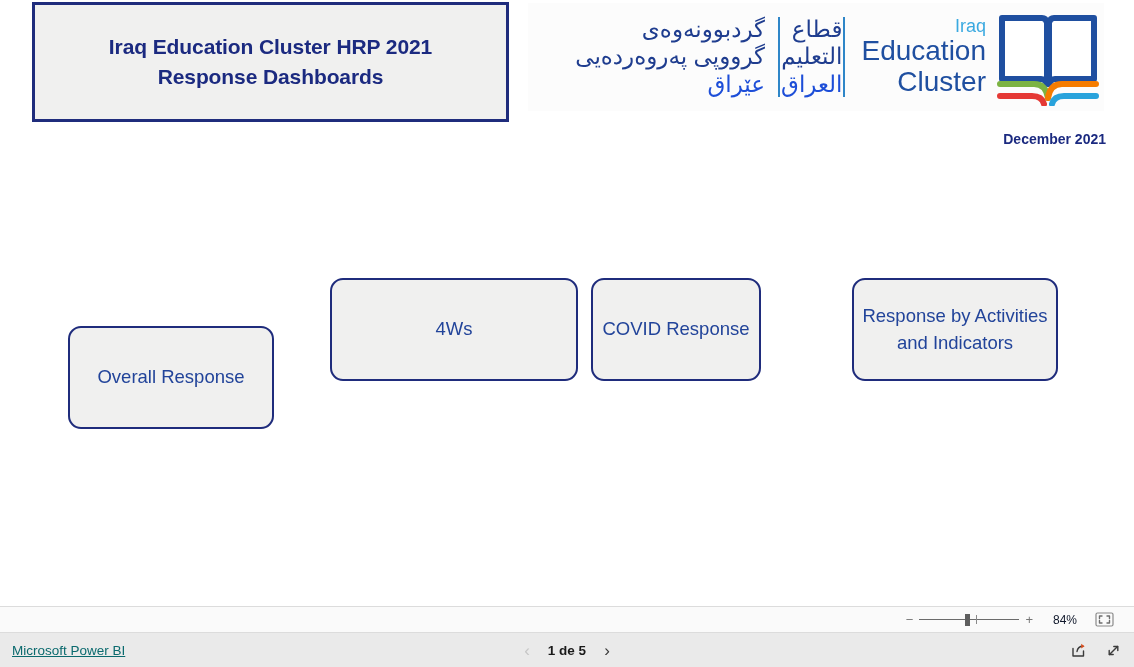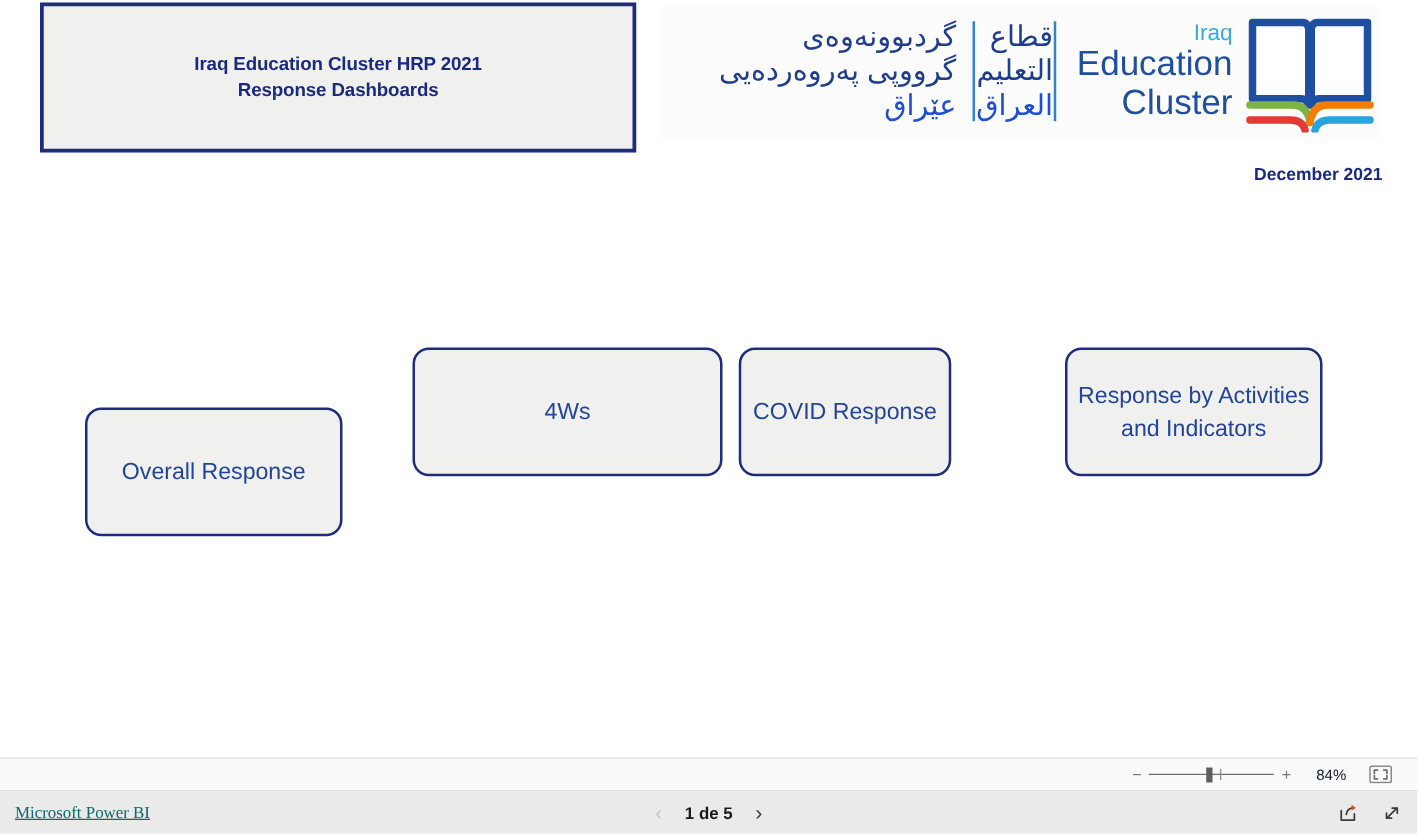--- a/index.html
+++ b/index.html
@@ -14,21 +14,21 @@
   
   .canvas { position: absolute; left: 0; top: 0; width: 1134px; height: 606px; background: #ffffff; }
 
   
   .title-card {
     position: absolute; left: 32px; top: 2px; width: 477px; height: 120px;
     background: #f0f0ef; border: 3px solid #1f2c7c;
     display: flex; align-items: center; justify-content: center;
   }
   .title-text {
-    color: #1b2a80; font-weight: bold; font-size: 15px; line-height: 1.42;
+    color: #1b2a80; font-weight: bold; font-size: 21px; line-height: 1.42;
     text-align: center; letter-spacing: -0.1px;
   }
 
   
   .logo-block {
     position: absolute; left: 528px; top: 3px; width: 576px; height: 108px;
     background: #fcfcfc; display: flex; align-items: stretch; justify-content: flex-end;
   }
   .logo-lang {
     display: flex; flex-direction: column; justify-content: center;
@@ -80,21 +80,21 @@
   .zoom-tick { position: absolute; left: 57px; top: 3.5px; width: 1px; height: 9px; background: #8a8a8a; }
   .zoom-value { color: #0f172a; font-size: 12px; padding: 0 10px 0 14px; min-width: 48px; text-align: left; }
   .fit-btn { padding: 0 8px; cursor: pointer; display: flex; align-items: center; }
 
   .statusbar {
     position: absolute; left: 0; top: 633px; width: 1134px; height: 34px;
     background: #eaeaea; display: flex; align-items: center;
   }
   .pbi-link {
     position: absolute; left: 12px; color: #0b6a6e; font-size: 13.5px;
-    text-decoration: underline; cursor: pointer; font-family: Liberation Serif, serif;
+    text-decoration: underline; cursor: pointer;
   }
   .pager { position: absolute; left: 0; width: 1134px; display: flex; align-items: center; justify-content: center; gap: 18px; }
   .pg-arrow { color: #c6c6c6; font-size: 17px; cursor: default; line-height: 1; }
   .pg-arrow.on { color: #3b3b3b; cursor: pointer; }
   .pg-label { color: #1a1a1a; font-size: 13.5px; font-weight: bold; }
   .status-icons { position: absolute; right: 12px; display: flex; align-items: center; gap: 18px; }
   .status-icons > span { cursor: pointer; display: flex; align-items: center; }
 </style>
 </head>
 <body>

